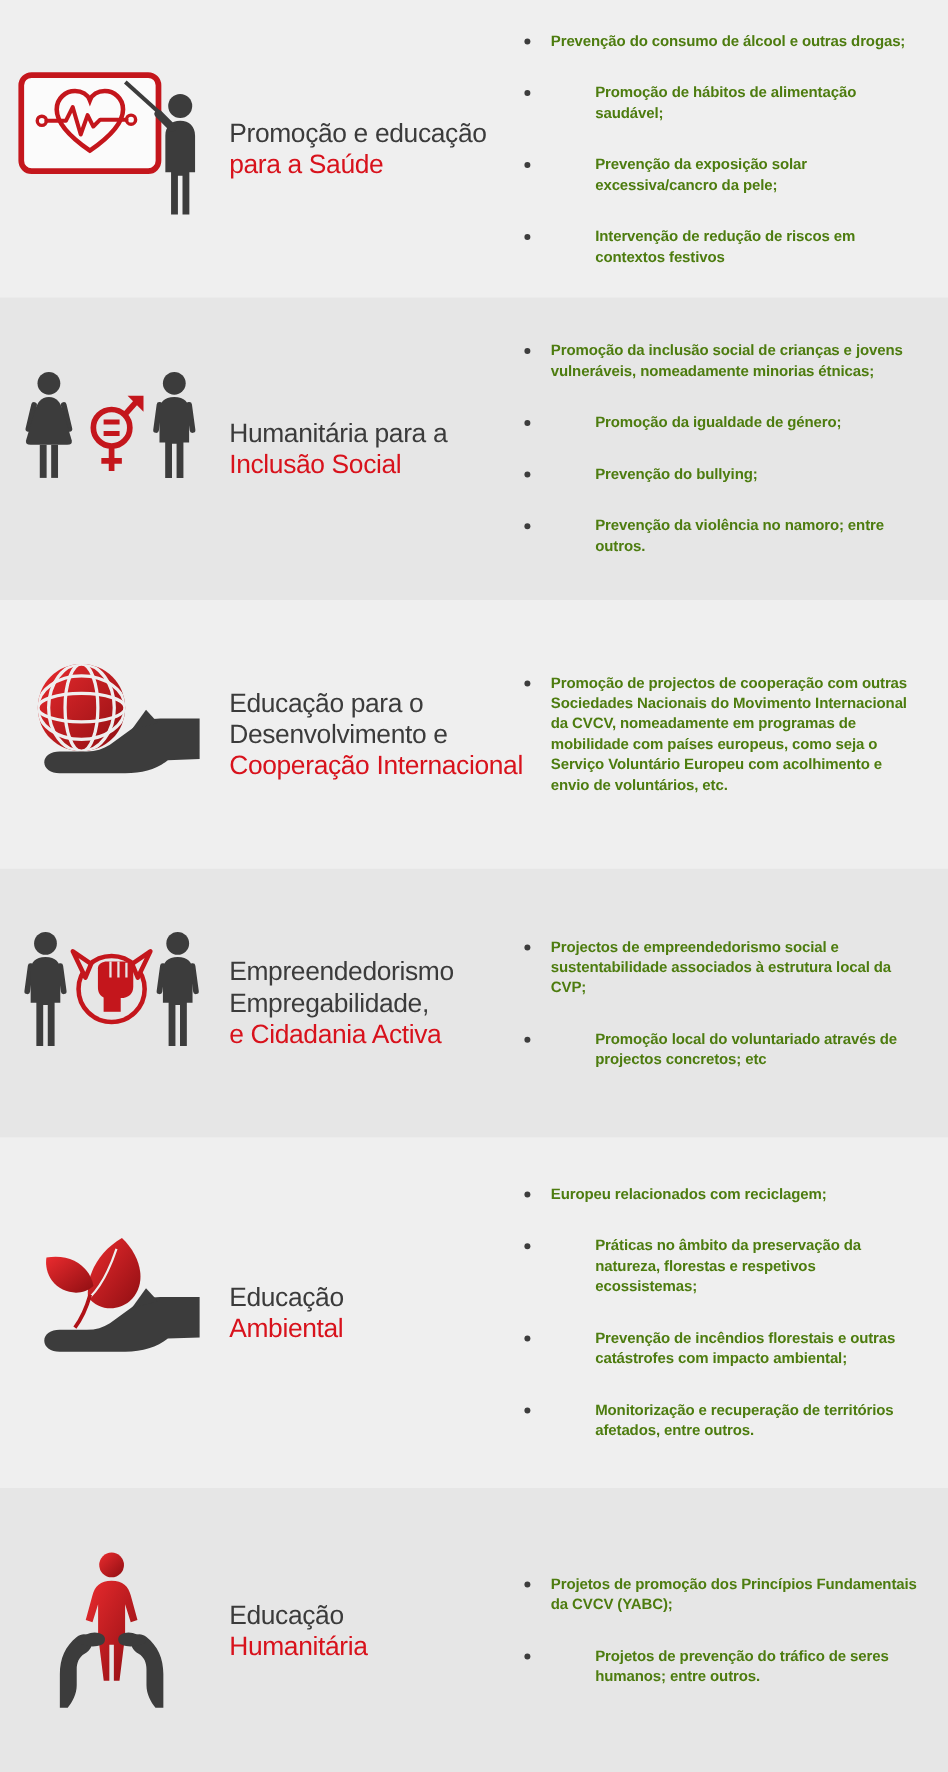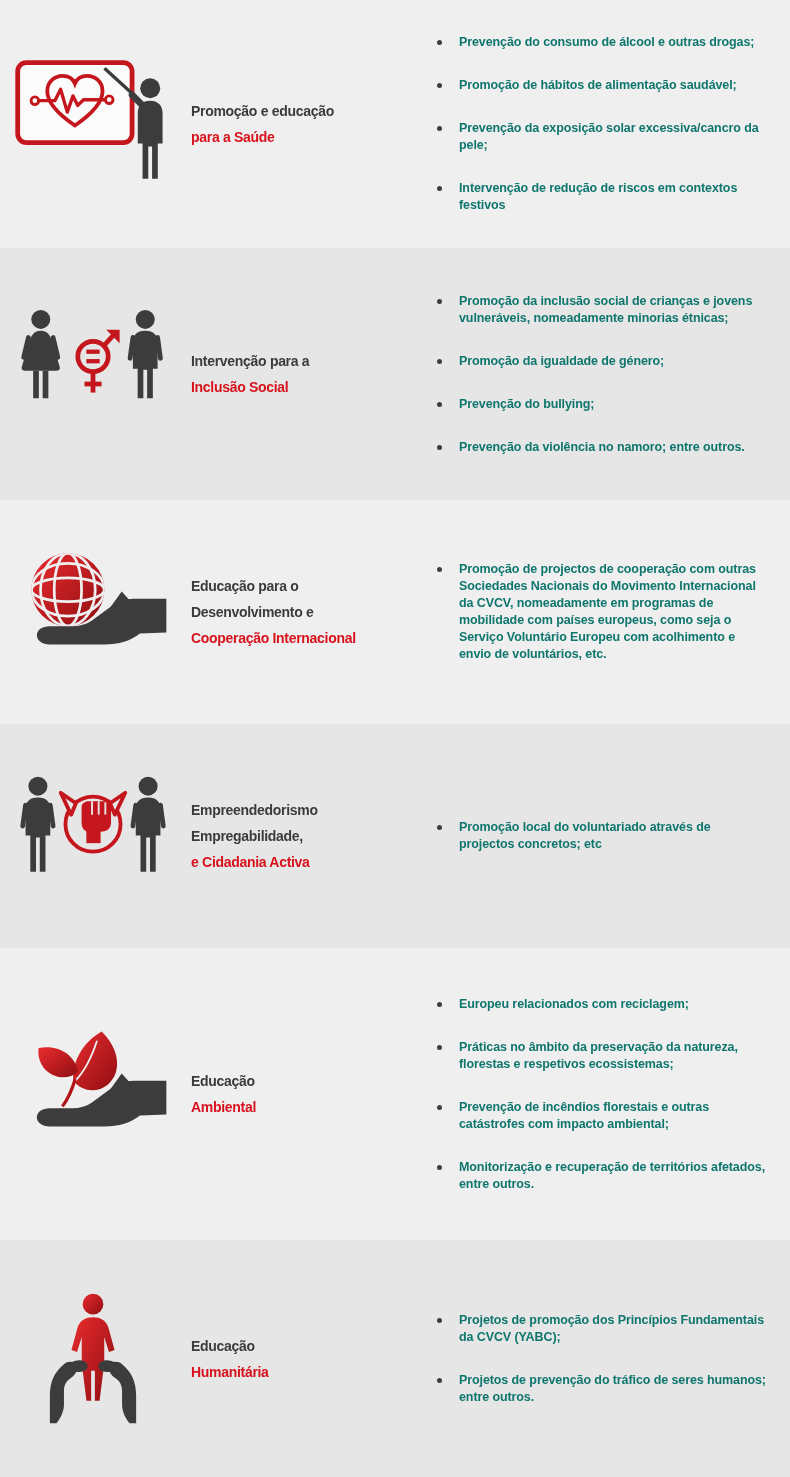--- a/index.html
+++ b/index.html
@@ -31,50 +31,50 @@
     justify-content:center;
     align-items:center;
   }
   .icon-col .icon{display:block;line-height:0;}
   .title-col{
     width:248px;
     flex:none;
     padding-left:6px;
   }
   .title-line{
-    font-size:14px;
-    font-weight:bold;
+    font-size:22px;
+    font-weight:normal;
     line-height:26px;
     letter-spacing:-0.3px;
     color:var(--dark);
     white-space:nowrap;
   }
   .title-line.red{color:var(--red);}
   .bullets-col{
     flex:1;
     padding:10px 24px 10px 0;
   }
   ul.bullets{list-style:none;padding-left:4px;}
   ul.bullets li{
     display:flex;
     align-items:flex-start;
   }
-  ul.bullets li + li{margin-top:26px;}
+  ul.bullets li + li{margin-top:26px;gap:37px;}
   .dot{
     flex:none;
     width:5px;height:5px;border-radius:50%;
     background:#3d3d3d;
     margin:6px 17px 0 0;
   }
   .bullet-text{
     font-size:12.5px;
     font-weight:bold;
     line-height:17px;
     letter-spacing:-0.1px;
-    color:#0f766e;
+    color:#4d7c0f;
   }
   .svgdefs{position:absolute;width:0;height:0;}
 </style>
 </head>
 <body>
 
 <svg class="svgdefs" aria-hidden="true">
   <defs>
     <linearGradient id="redGrad" x1="0" y1="0" x2="1" y2="1">
       <stop offset="0" stop-color="#ea2b2e"></stop>
@@ -139,21 +139,21 @@
             <circle cx="80" cy="56" r="16" fill="none" stroke="#c4161c" stroke-width="5"></circle>
             <line x1="73" y1="51" x2="87" y2="51" stroke="#c4161c" stroke-width="4.5"></line>
             <line x1="73" y1="61" x2="87" y2="61" stroke="#c4161c" stroke-width="4.5"></line>
             <line x1="92" y1="44" x2="101" y2="34" stroke="#c4161c" stroke-width="5"></line>
             <path d="M94 28 L108 28 L108 42 Z" fill="#c4161c"></path>
             <line x1="80" y1="72" x2="80" y2="94" stroke="#c4161c" stroke-width="5"></line>
             <line x1="71" y1="85" x2="89" y2="85" stroke="#c4161c" stroke-width="5"></line>
           </svg></span>
     </div>
     <div class="title-col">
-        <div class="title-line dark">Intervenção para a</div>
+        <div class="title-line dark">Humanitária para a</div>
         <div class="title-line red">Inclusão Social</div>
       </div>
     <div class="bullets-col">
       <ul class="bullets">
           <li>
             <span class="dot"></span>
             <span class="bullet-text">Promoção da inclusão social de crianças e jovens vulneráveis, nomeadamente minorias étnicas;</span>
           </li>
           <li>
             <span class="dot"></span>
@@ -226,20 +226,24 @@
     </div>
     <div class="title-col">
         <div class="title-line dark">Empreendedorismo</div>
         <div class="title-line dark">Empregabilidade,</div>
         <div class="title-line red">e Cidadania Activa</div>
       </div>
     <div class="bullets-col">
       <ul class="bullets">
           <li>
             <span class="dot"></span>
+            <span class="bullet-text">Projectos de empreendedorismo social e sustentabilidade associados à estrutura local da CVP;</span>
+          </li>
+          <li>
+            <span class="dot"></span>
             <span class="bullet-text">Promoção local do voluntariado através de projectos concretos; etc</span>
           </li>
         </ul>
     </div>
   </section>
     <section class="section light" style="height: 292px;">
     <div class="icon-col">
       <span class="icon"><svg viewBox="0 0 170 150" width="155" height="137">
             <path d="M95 6 C114 24 118 50 102 64 C90 74 73 72 64 60 C62 40 74 18 95 6 Z" fill="url(#redGrad)"></path>
             <path d="M26 24 C48 20 66 32 69 50 C58 60 40 57 31 45 C26 38 25 30 26 24 Z" fill="url(#redGrad)"></path>

